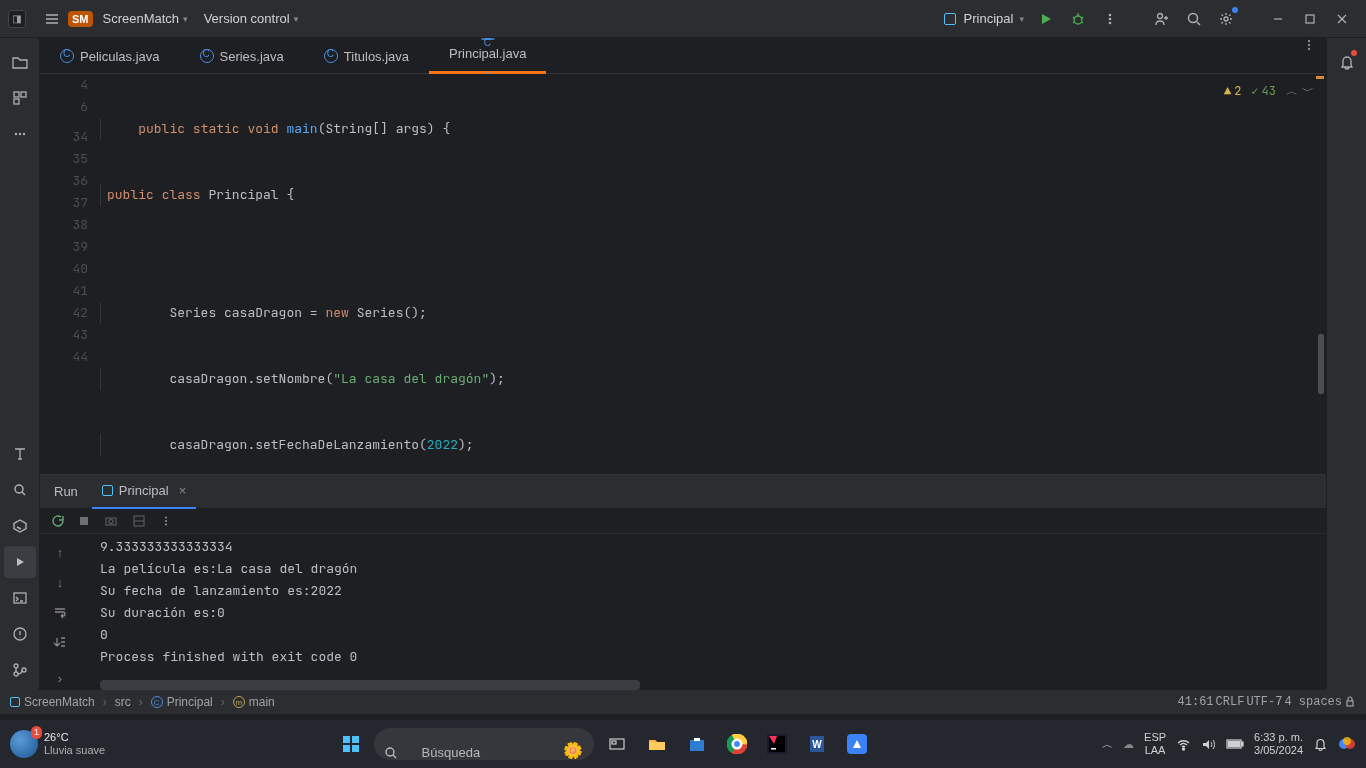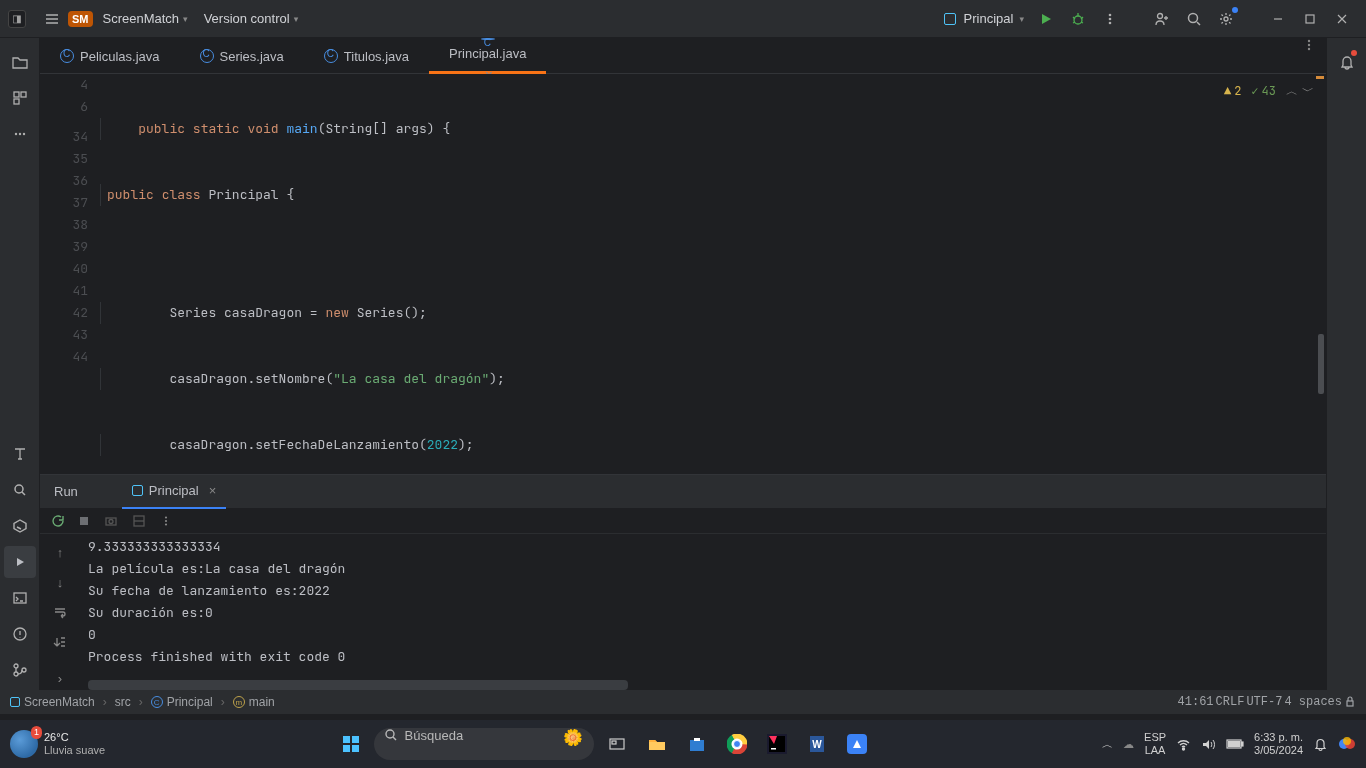--- a/index.html
+++ b/index.html
@@ -44,46 +44,46 @@
 .num { color:#2aacb8; }
 .str { color:#6aab73; }
 .mname { color:#56a8f5; }
 .insp { position:absolute; top:6px; right:12px; display:flex; align-items:center; gap:10px; color:#a0a0a0; font-size:12px; }
 .insp .warn { color:#d6b34c; display:flex; align-items:center; gap:3px; }
 .insp .ok { color:#6a9955; display:flex; align-items:center; gap:3px; }
 .insp .nav { color:#888; display:flex; gap:4px; }
 .editor .stripe { position:absolute; right:0; top:0; width:12px; bottom:0; }
 .editor .stripe .mark { position:absolute; right:2px; width:8px; height:3px; }
 .run-panel { height:216px; border-top:1px solid #323438; display:flex; flex-direction:column; background:#1e1f22; }
-.run-head { height:34px; display:flex; align-items:center; background:#2b2d30; border-bottom:1px solid #1e1f22;gap:30px; }
+.run-head { height:34px; display:flex; align-items:center; background:#2b2d30; border-bottom:1px solid #1e1f22; }
 .run-head .ti { padding:0 14px; color:#bcbec4; }
 .run-head .runtab { height:34px; display:flex; align-items:center; padding:0 10px; gap:6px; border-bottom:2px solid #3b82f6; }
 .run-head .runtab .sq { width:11px; height:11px; border:1.5px solid #4fc3f7; border-radius:2px; display:inline-block; }
 .run-body { flex:1; display:flex; }
 .run-tools { width:40px; display:flex; flex-direction:column; align-items:center; padding-top:6px; gap:6px; color:#888; }
 .run-tools .t { width:28px; height:24px; display:flex; align-items:center; justify-content:center; cursor:pointer; }
-.console { flex:1; font-family:"JetBrains Mono","Consolas",monospace; font-size:13px; line-height:22px; color:#bcbec4; padding-top:2px; position:relative; }
+.console { flex:1; font-family:"JetBrains Mono","Consolas",monospace; font-size:13px; line-height:22px; color:#bcbec4; padding-top:2px; position:relative;margin-left:12px; }
 .console .cline { padding-left:8px; }
 .console .sbar { position:absolute; bottom:0; left:8px; height:10px; width:540px; background:#3a3d41; border-radius:4px; }
 .run-toolbar2 { height:30px; display:flex; align-items:center; padding-left:10px; gap:14px; color:#888; border-bottom:1px solid #2b2d30; }
 .statusbar { height:24px; background:#2b2d30; display:flex; align-items:center; padding:0 10px; color:#a0a3a7; font-size:12px; }
 .statusbar .crumb { display:flex; align-items:center; gap:4px; }
 .statusbar .csep { color:#666; margin:0 4px; }
 .statusbar .csq { width:10px; height:10px; border:1.4px solid #4fc3f7; border-radius:2px; display:inline-block; }
 .statusbar .cc { width:12px; height:12px; border-radius:50%; border:1.4px solid #488de0; display:inline-flex; align-items:center; justify-content:center; font-size:8px; color:#488de0; }
 .statusbar .cm { width:12px; height:12px; border-radius:50%; border:1.4px solid #bda14a; display:inline-flex; align-items:center; justify-content:center; font-size:8px; color:#bda14a; }
 .statusbar .spacer { flex:1; }
 .statusbar .sitem { margin-left:2px;font-family:Liberation Mono, monospace; }
 .taskbar { position:absolute; left:0; right:0; bottom:0; height:48px; background:#24272e; display:flex; align-items:center; padding:0 10px; }
 .taskbar .weather { display:flex; align-items:center; gap:6px; color:#e8e8e8; font-size:11px; line-height:13px; }
 .taskbar .weather .wi { width:28px; height:28px; background:radial-gradient(circle at 35% 35%, #5a9bd8 0%, #2e6aa6 70%); border-radius:50%; position:relative; }
 .taskbar .weather .wi::after { content:"1"; position:absolute; top:-4px; right:-4px; background:#e74c3c; color:#fff; font-size:9px; padding:0 3px; border-radius:6px; }
 .taskbar .center { flex:1; display:flex; justify-content:center; align-items:center; gap:6px; }
 .taskbar .win { width:32px; height:32px; display:flex; align-items:center; justify-content:center; }
-.taskbar .search { width:220px; height:32px; background:#35373c; border-radius:16px; display:flex; align-items:flex-start; padding:0 10px; gap:7px; color:#b8b8b8; }
+.taskbar .search { width:220px; height:32px; background:#35373c; border-radius:16px; display:flex; align-items:flex-end; padding:0 10px; gap:24px; color:#b8b8b8; }
 .taskbar .search .flower { margin-left:auto; font-size:16px; }
 .taskbar .ticon { width:34px; height:34px; display:flex; align-items:center; justify-content:center; font-size:18px; cursor:pointer; border-radius:4px; }
 .taskbar .tray { display:flex; align-items:center; gap:10px; color:#d0d0d0; font-size:11px; }
 .taskbar .tray .tcol { text-align:right; line-height:13px; }
 .taskbar .tray .lang { text-align:center; line-height:13px; }
 svg { display:block; }
 </style>
 </head>
 <body>
 

